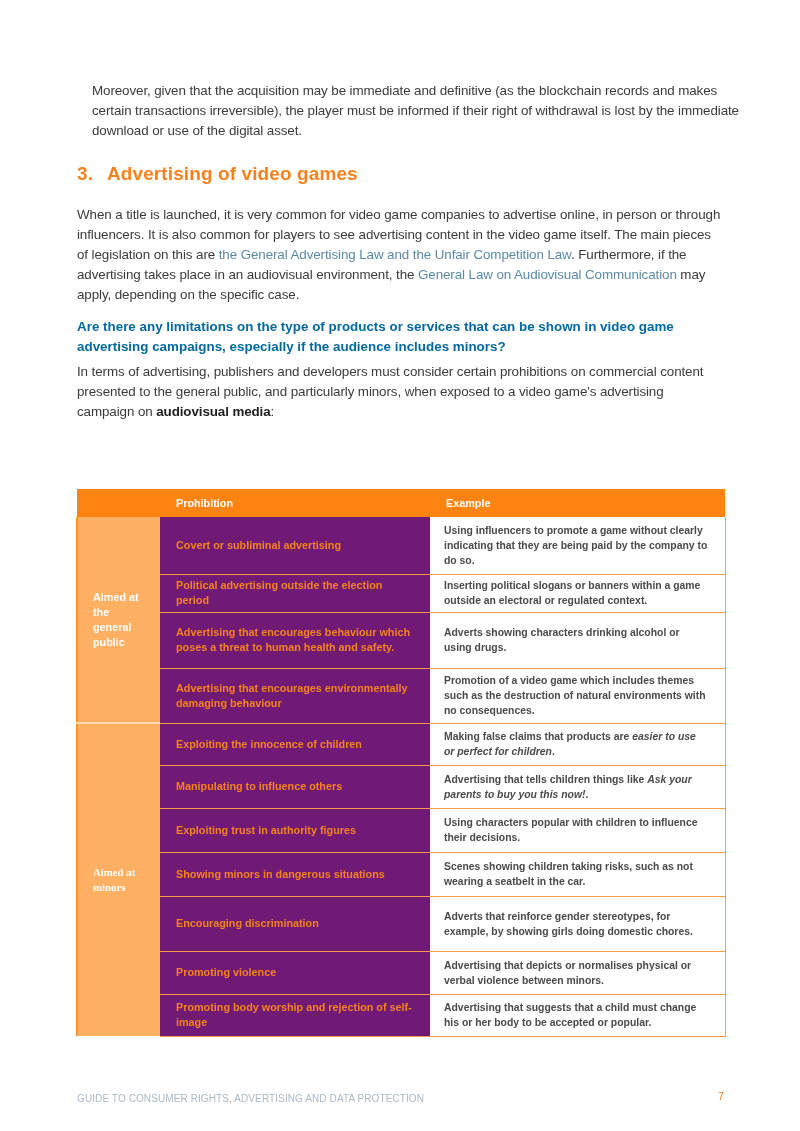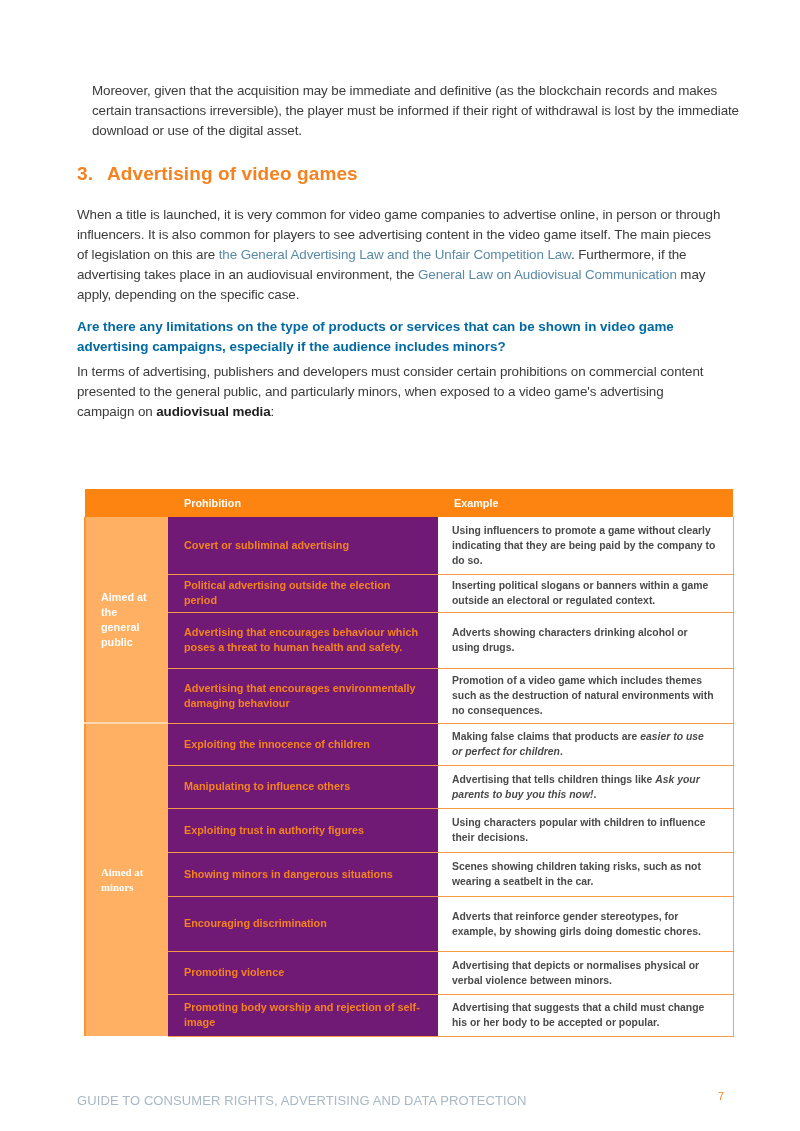--- a/index.html
+++ b/index.html
@@ -28,21 +28,21 @@
   .link { color: #5b8aa6; }
   .question {
     position: absolute; top: 317px; left: 0; width: 647px;
     font-size: 13.4px; line-height: 20px; font-weight: bold; color: #0369a1;
   }
   .p3 { position: absolute; top: 362px; left: 0; width: 647px; }
   .p3 b { color: #1e1e1e; }
 
   
   .tbl {
-    position: absolute; left: 84px; top: 489px; width: 648px;
+    position: absolute; left: 76px; top: 489px; width: 648px;
     border-collapse: collapse; table-layout: fixed;
     font-size: 10.6px;
   }
   .tbl th {
     background: #fd8410; color: #ffffff; font-weight: bold;
     text-align: left; height: 28px; padding: 0 0 0 16px;
     font-size: 10.8px;
   }
   .tbl th.grp { padding: 0; }
   .tbl td { vertical-align: middle; }
@@ -61,21 +61,21 @@
     background: #ffffff; color: #4a4a4a;
     padding: 0 16px 0 14px; line-height: 15px; font-size: 10.4px;
     border-bottom: 1.5px solid #f79a45;
     border-right: 1px solid #f7a45a;
     font-weight: bold;
   }
   .tbl td.ex i { font-style: italic; }
 
   .footer-left {
     position: absolute; left: 77px; top: 1093px;
-    font-size: 13px; color: #a9b8c4; letter-spacing: 0.1px;
+    font-size: 10px; color: #a9b8c4; letter-spacing: 0.1px;
   }
   .footer-right {
     position: absolute; left: 718px; top: 1090px;
     font-size: 11px; color: #f5821f;
   }
 </style>
 </head>
 <body>
 
 <div class="page">

